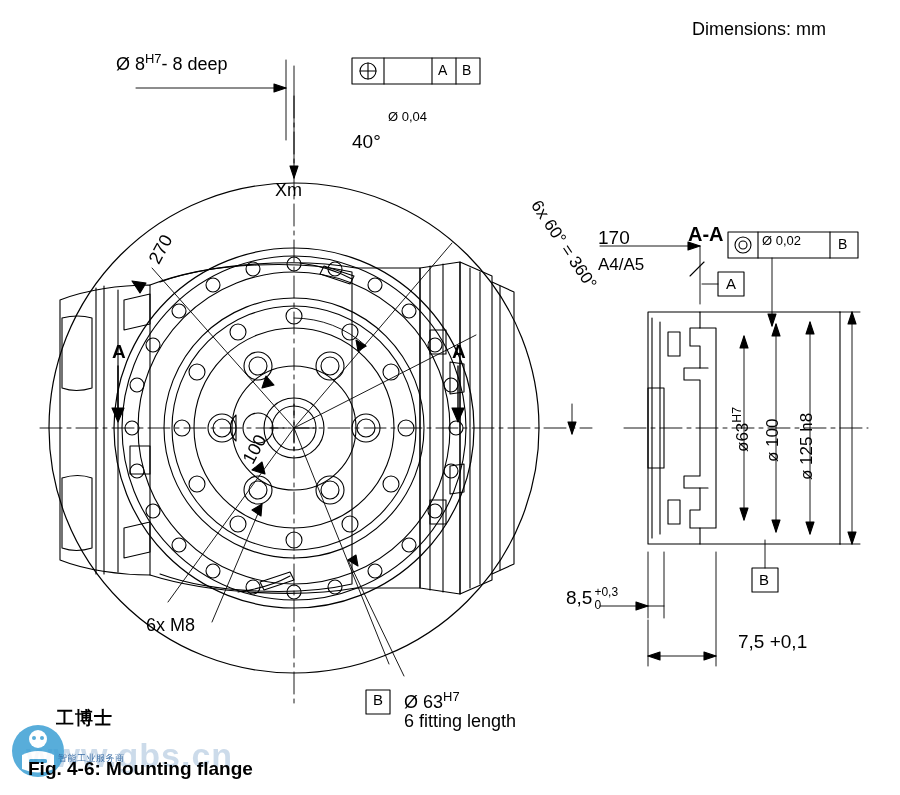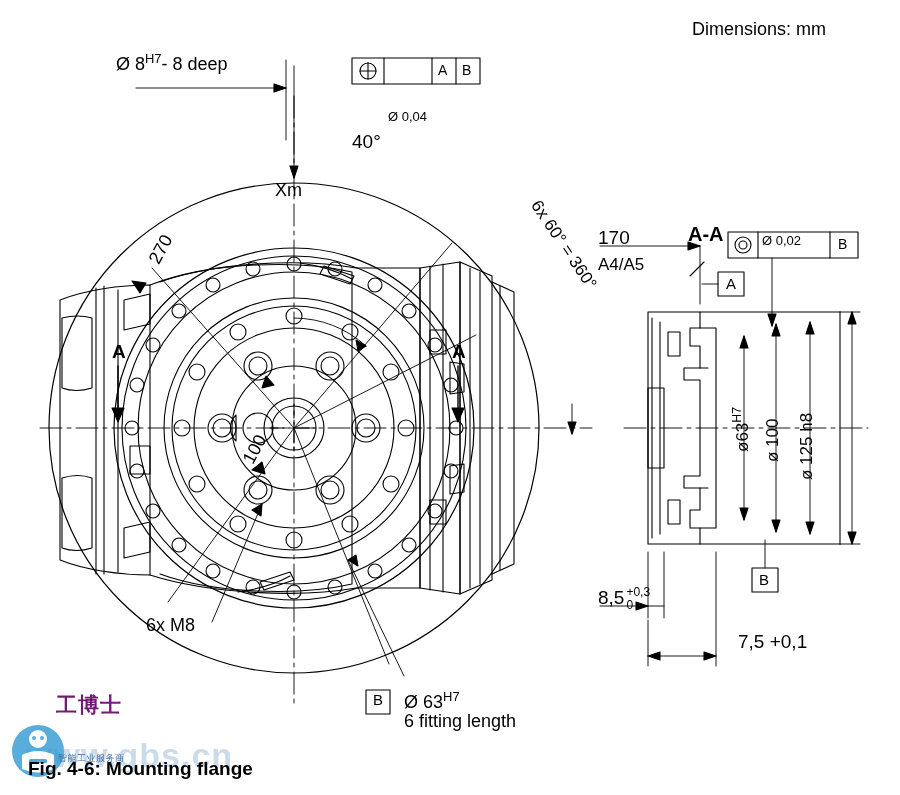--- a/index.html
+++ b/index.html
@@ -62,24 +62,24 @@
     left: 8px;
     top: 715px;
     width: 250px;
     height: 75px;
     opacity: 0.85;
     pointer-events: none;
   }
   .wm-text {
     position: absolute;
     left: 56px;
-    top: 691px;
-    font-size: 21px;
+    top: 706px;
+    font-size: 18px;
     font-weight: bold;
-    color: #701a75;
+    color: #000000;
     letter-spacing: 1px;
   }
   .wm-sub {
     position: absolute;
     left: 58px;
     top: 752px;
     font-size: 9px;
     color: #3b6ea5;
     letter-spacing: 0.5px;
   }
@@ -359,21 +359,21 @@
   <div class="lbl f14" style="left:838px; top:237px; font-size:14px;">B</div>
 
   <div class="lbl f17" style="left:731px; top:452px; transform:rotate(-90deg); transform-origin: left top;">
     <span>ø63</span><span class="sup">H7</span>
   </div>
   <div class="lbl f17" style="left:764px; top:462px; transform:rotate(-90deg); transform-origin: left top;">ø 100</div>
   <div class="lbl f17" style="left:798px; top:480px; transform:rotate(-90deg); transform-origin: left top;">ø 125 h8</div>
 
   <div class="lbl f14" style="left:759px; top:572px; font-size:15px;">B</div>
 
-  <div class="lbl f19" style="left:566px; top:586px;margin-left:32px;">
+  <div class="lbl f19" style="left:566px; top:586px;">
     <span>8,5</span><span class="stack"><span style="display:block">+0,3</span><span style="display:block">0</span></span>
   </div>
 
   <div class="lbl f19" style="left:738px; top:632px;">7,5 +0,1</div>
 
   <div class="wm-url">www.gbs.cn</div>
   <svg class="wm" viewBox="0 0 250 75">
     <circle cx="30" cy="36" r="26" fill="#3b9fd4"></circle>
     <circle cx="30" cy="24" r="9" fill="#ffffff"></circle>
     <circle cx="26" cy="23" r="2" fill="#3b9fd4"></circle>

